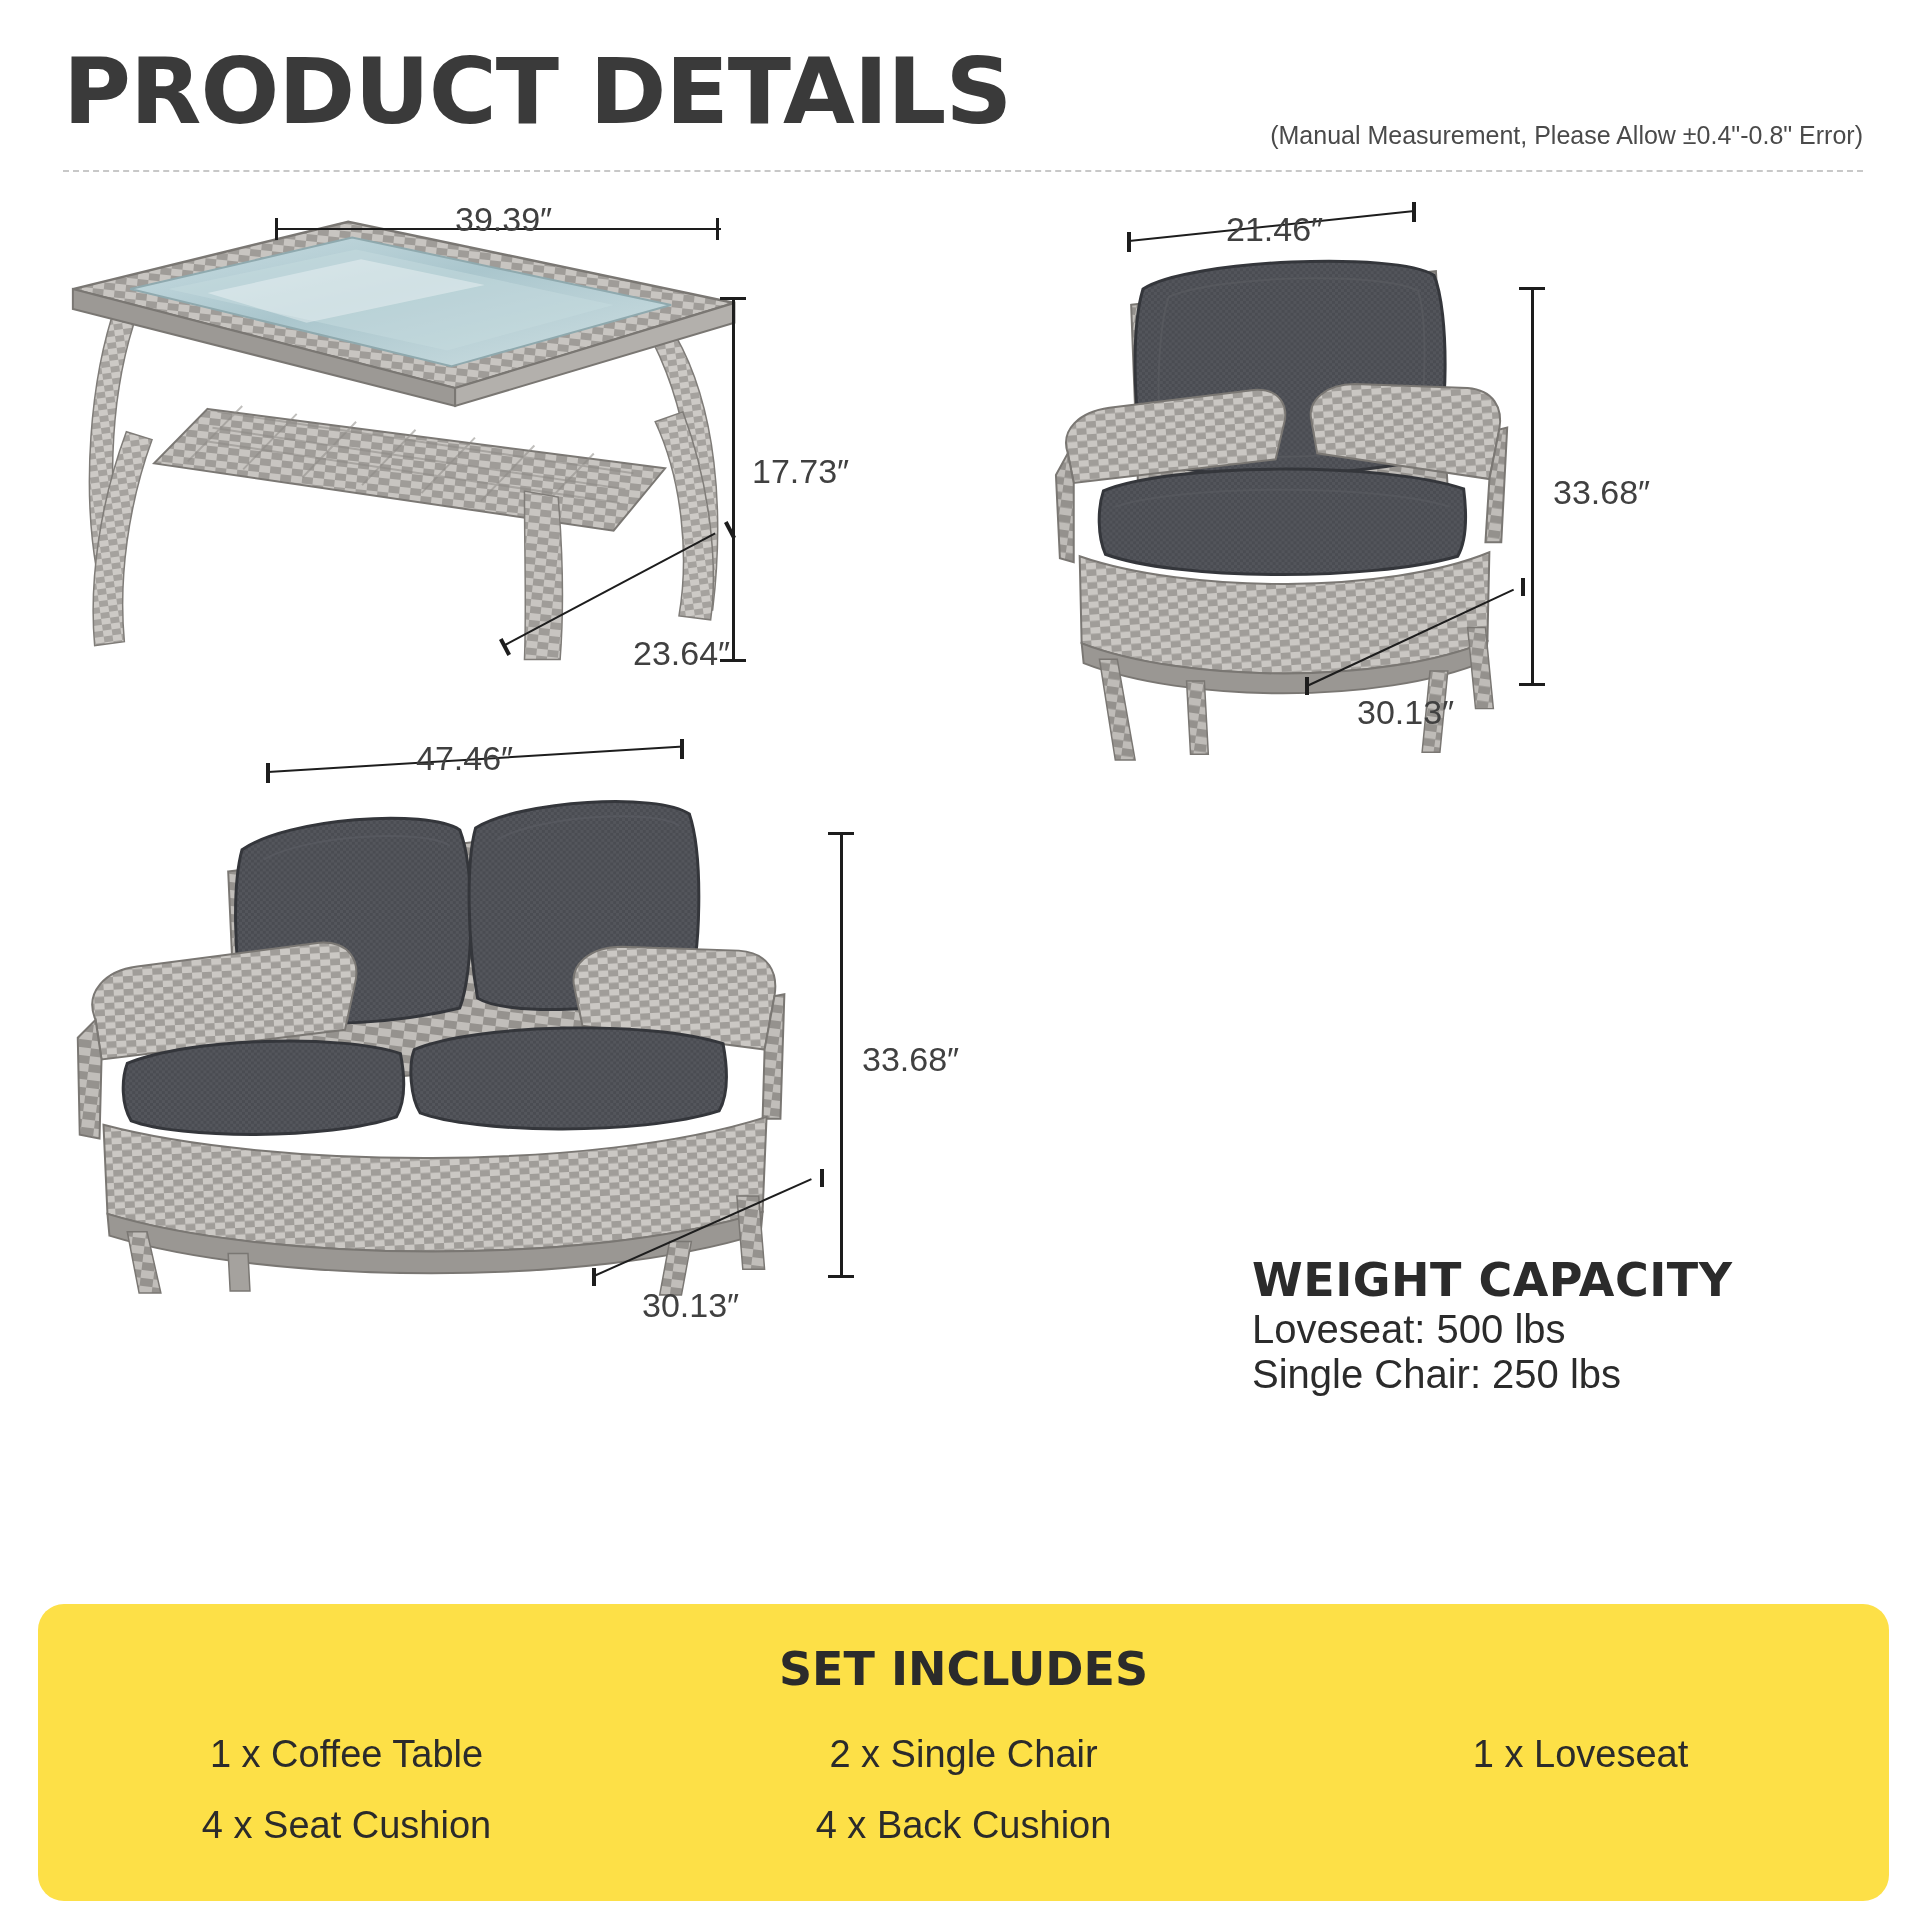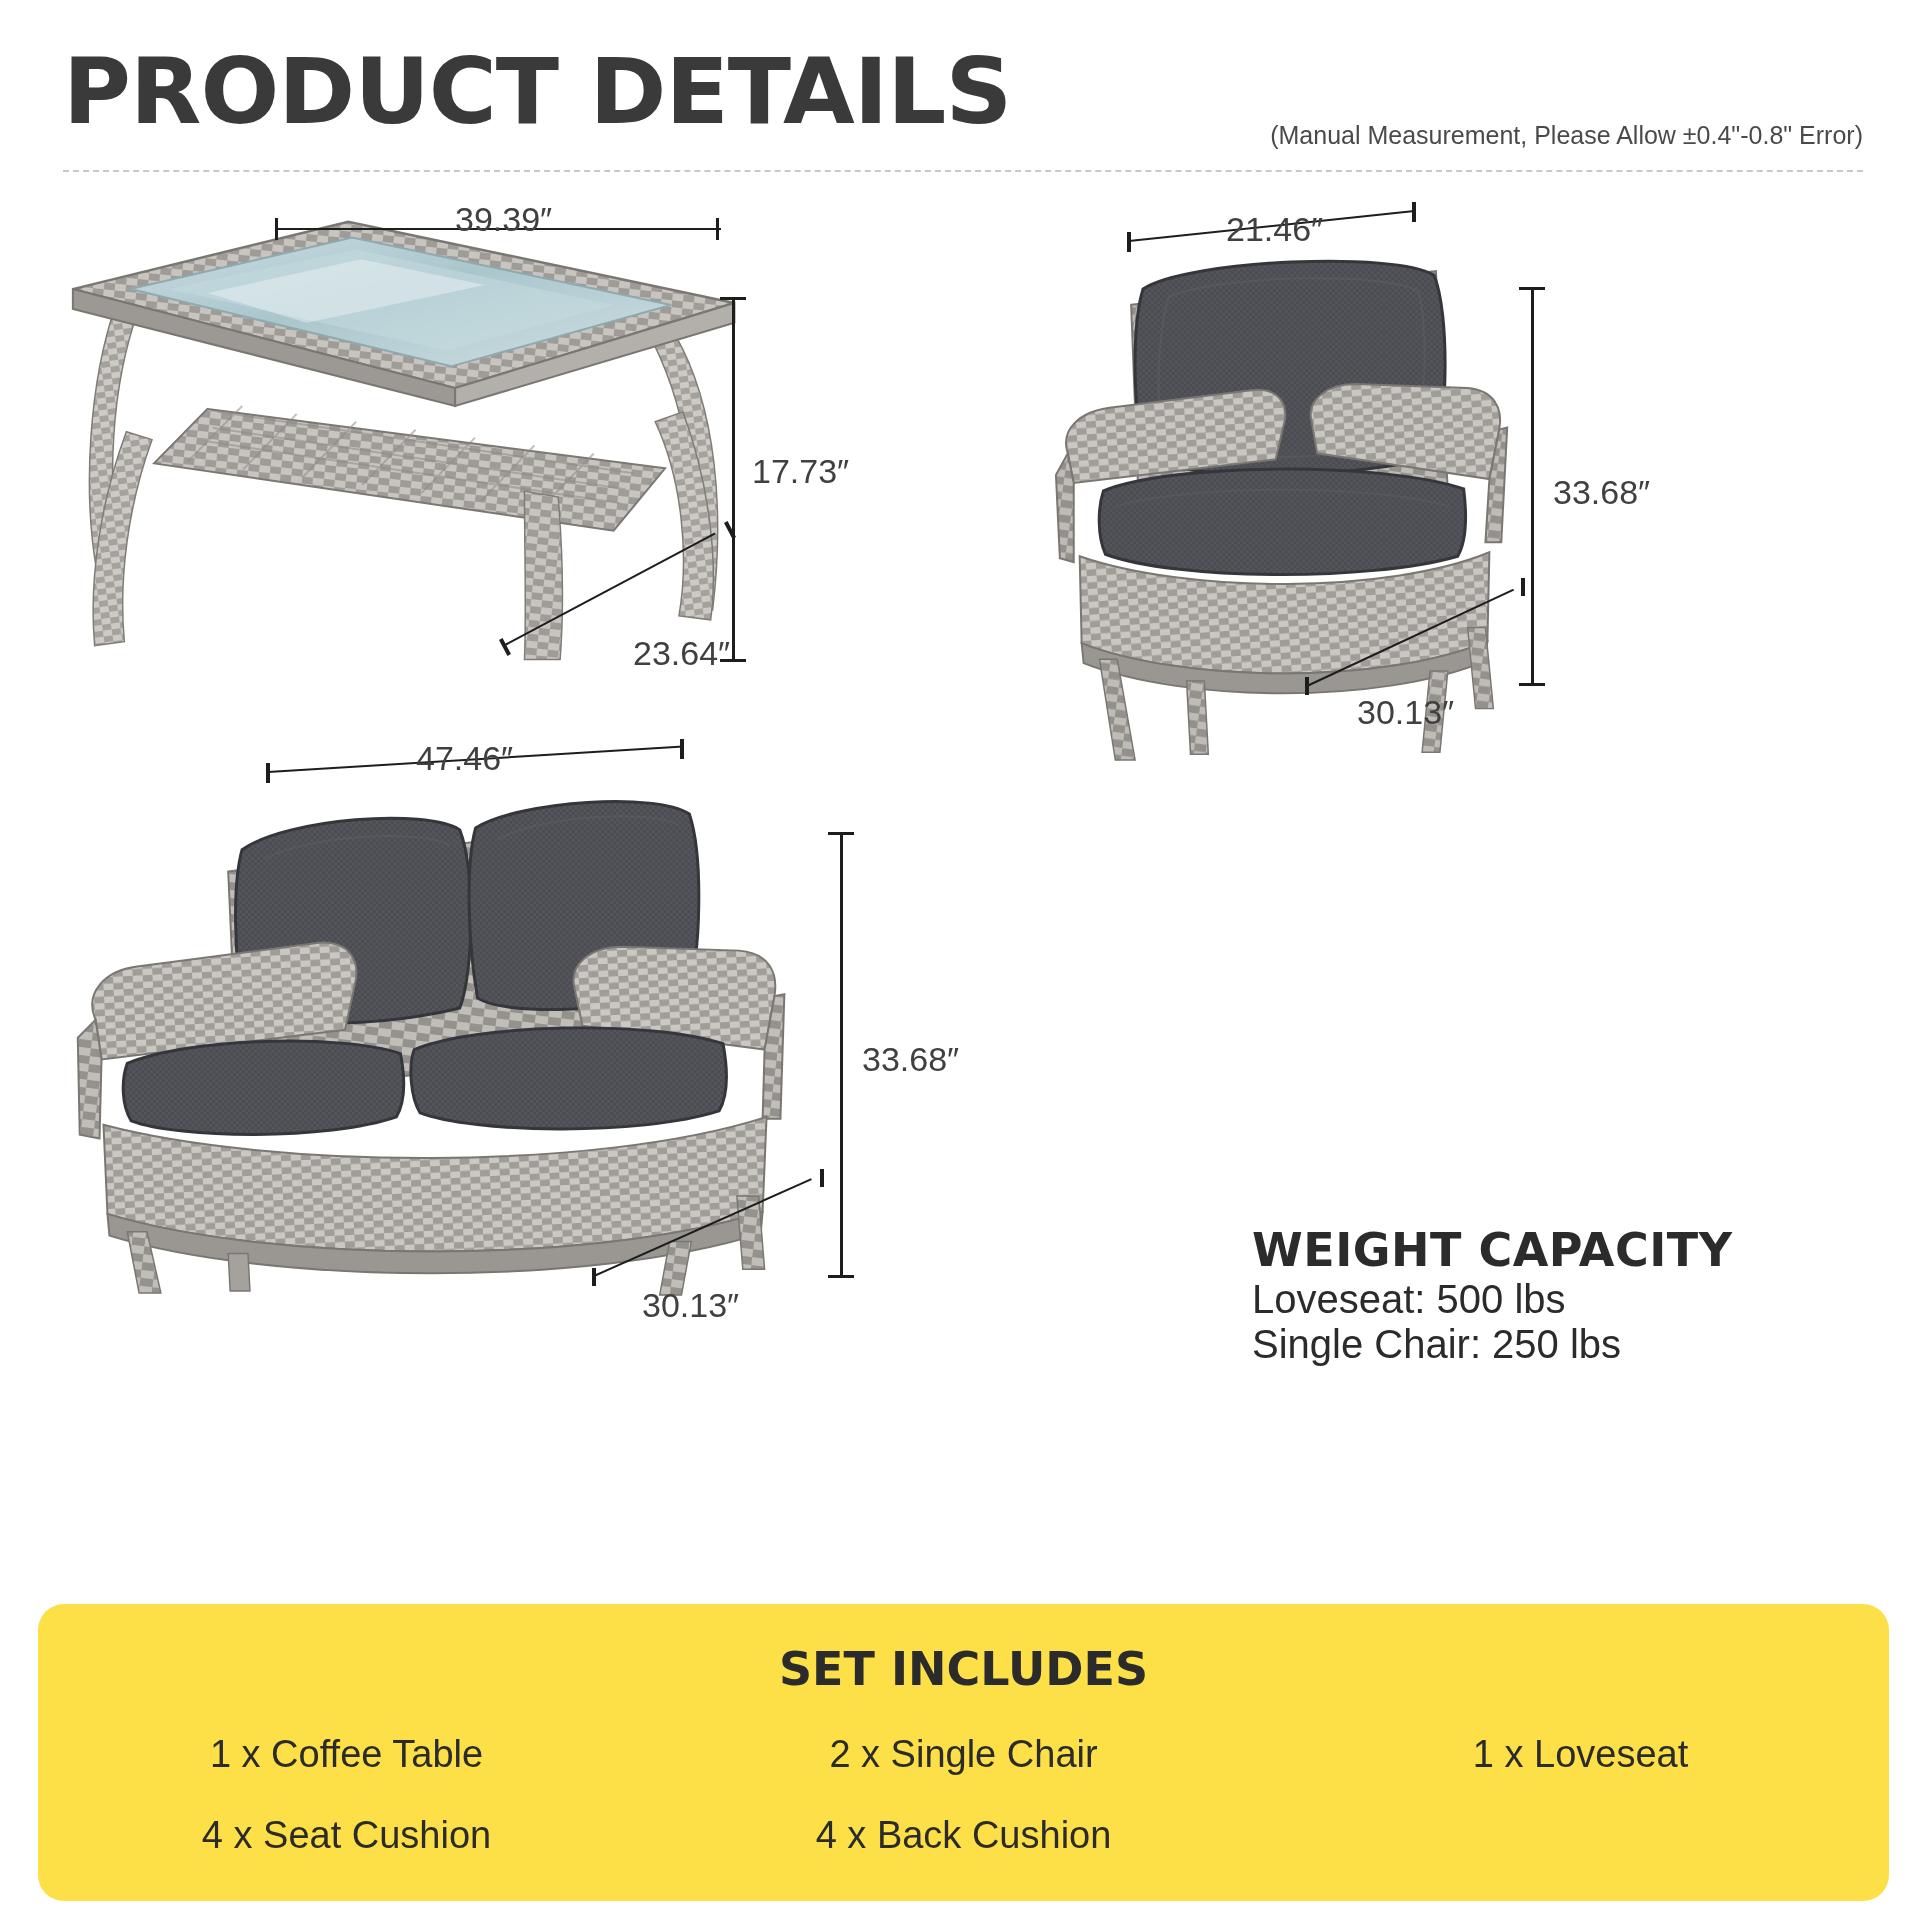--- a/index.html
+++ b/index.html
@@ -88,21 +88,21 @@
 
   
   #fig-table { left: 59px; top: 194px; width: 822px; height: 515px; }
   #fig-chair { left: 1020px; top: 194px; width: 822px; height: 574px; }
   #fig-loveseat { left: 40px; top: 723px; width: 891px; height: 574px; }
 
   
   .weight-block {
     position: absolute;
     left: 1252px;
-    top: 1223px;
+    top: 1253px;
     width: 614px;
   }
   .weight-title {
     font-size: 46px;
     font-weight: bold;
     color: #2b2b2b;
     font-family: "DejaVu Sans", sans-serif;
     letter-spacing: 0.5px;
   }
   .weight-line {
@@ -130,21 +130,21 @@
     color: #2b2b2b;
     font-family: "DejaVu Sans", sans-serif;
   }
   .set-grid {
     position: absolute;
     top: 129px;
     left: 0;
     width: 100%;
     display: grid;
     grid-template-columns: repeat(3, 1fr);
-    row-gap: 38px;
+    row-gap: 28px;
   }
   .set-item {
     font-size: 38px;
     color: #2b2b2b;
     text-align: center;
   }
 
   
   svg { display: block; }
 </style>

